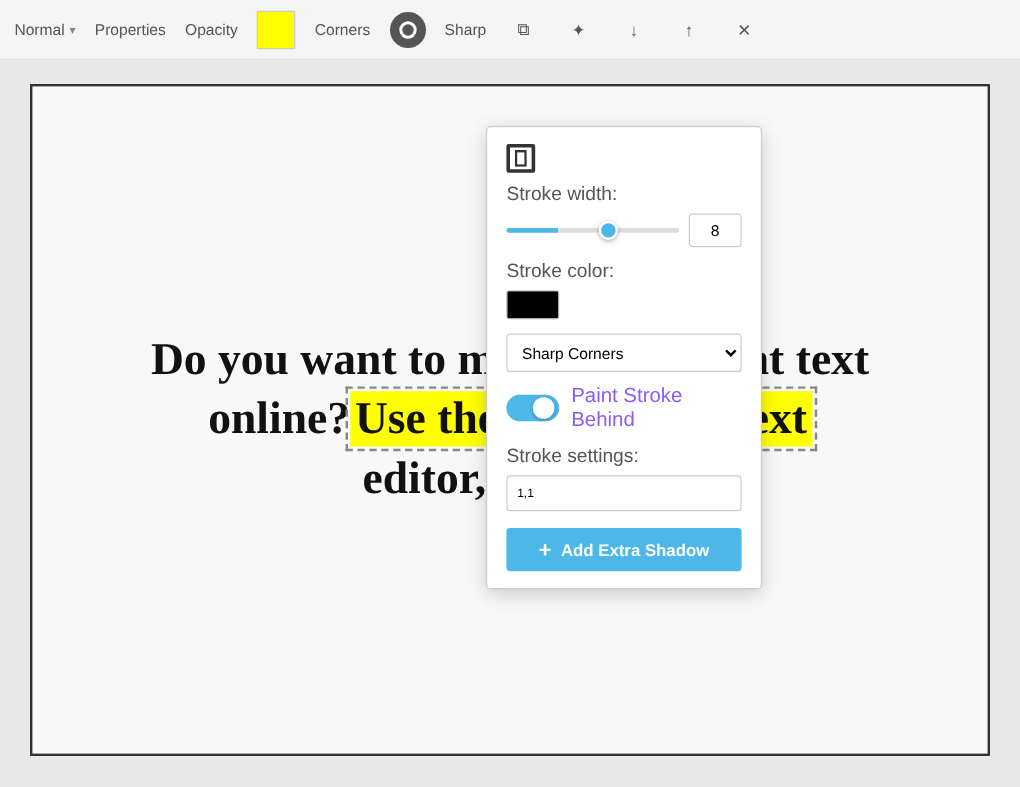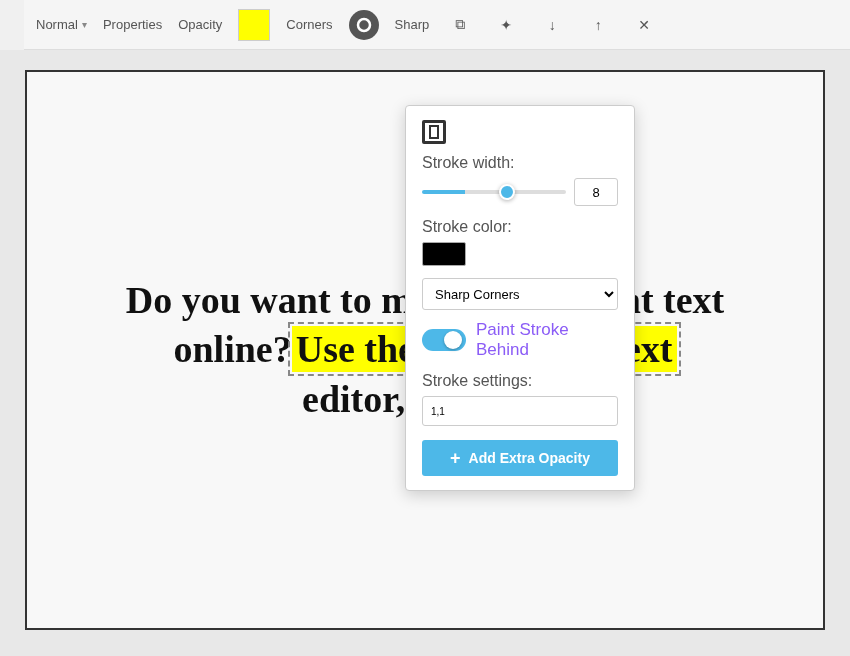--- a/index.html
+++ b/index.html
@@ -14,21 +14,20 @@
 
     
     .toolbar {
       display: flex;
       align-items: center;
       background: #f5f5f5;
       border-bottom: 1px solid #ddd;
       padding: 6px 12px;
       height: 50px;
       gap: 16px;
-      margin-left: 24px;
     }
     .toolbar-item {
       display: flex;
       align-items: center;
       gap: 4px;
       font-size: 13px;
       color: #555;
       cursor: pointer;
     }
     .toolbar-chevron {
@@ -350,16 +349,16 @@
       <span class="toggle-label">Paint Stroke Behind</span>
     </div>
 
     
     <div class="settings-label">Stroke settings:</div>
     <input type="text" class="settings-input" value="1,1" style="">
 
     
     <button class="add-stroke-btn">
       <span class="plus-icon">+</span>
-      <span>Add Extra Opacity</span>
+      <span>Add Extra Shadow</span>
     </button>
   </div>
 </div>
 
 </body></html>

